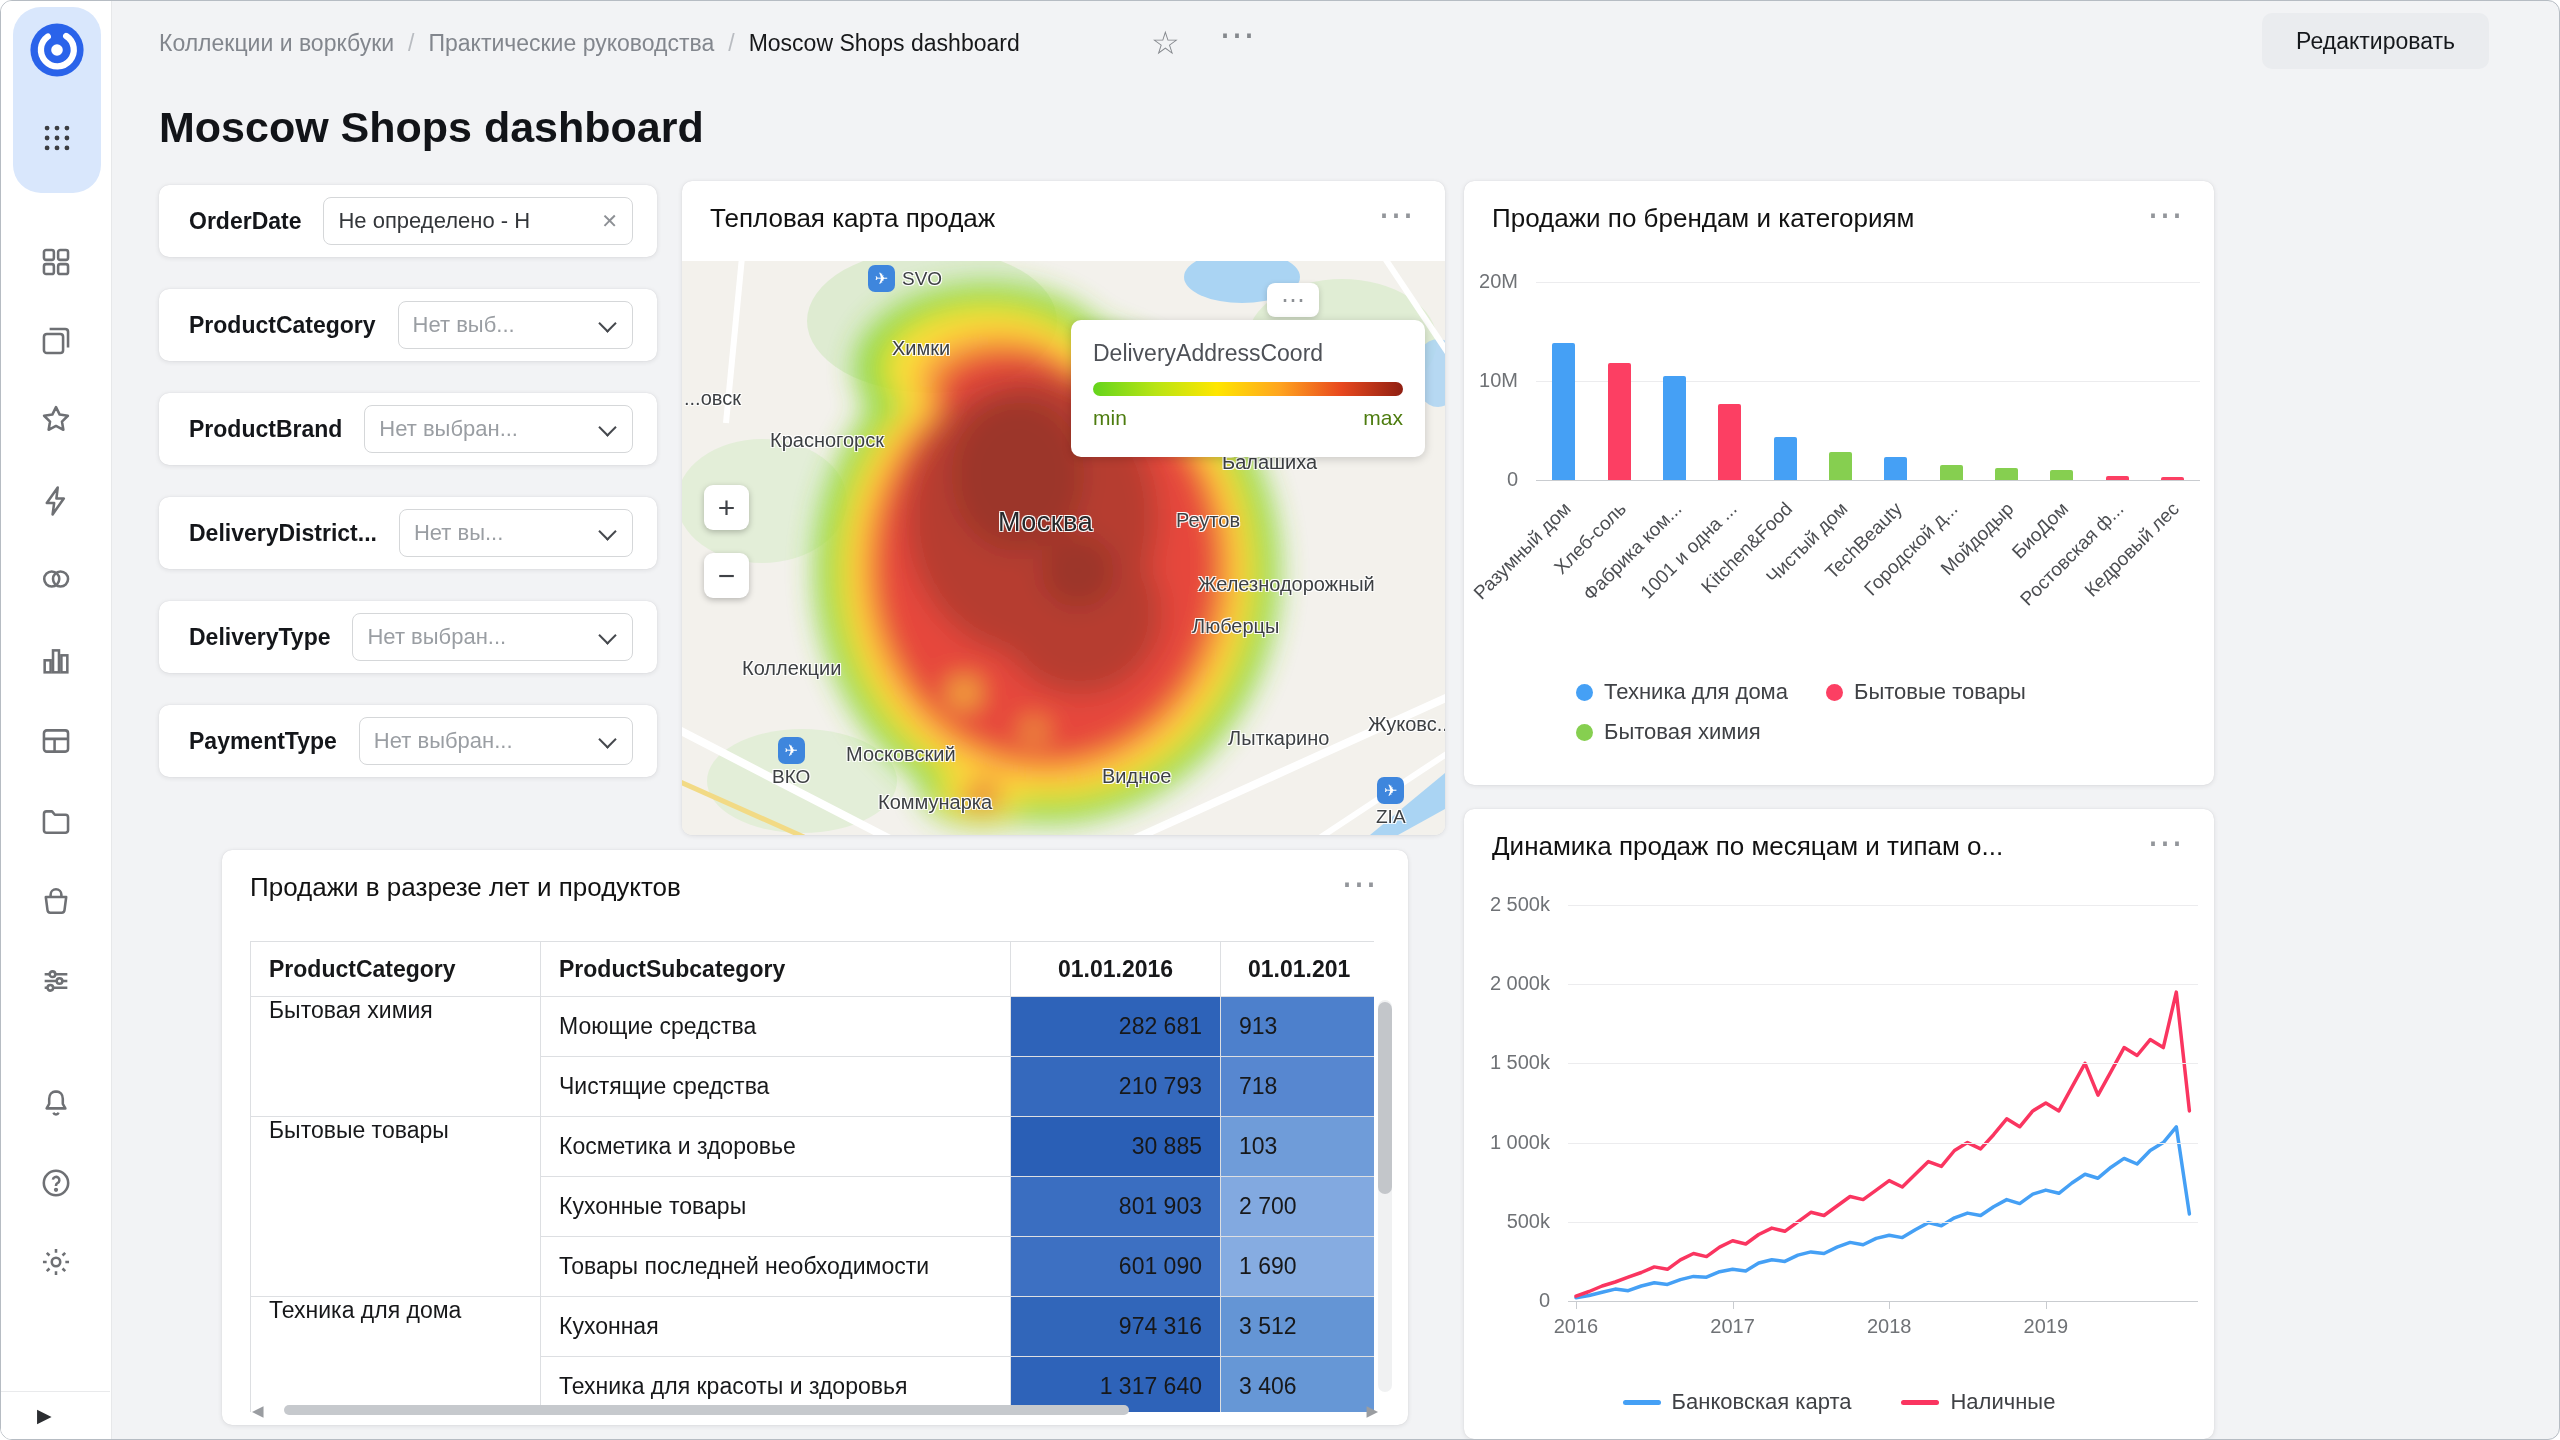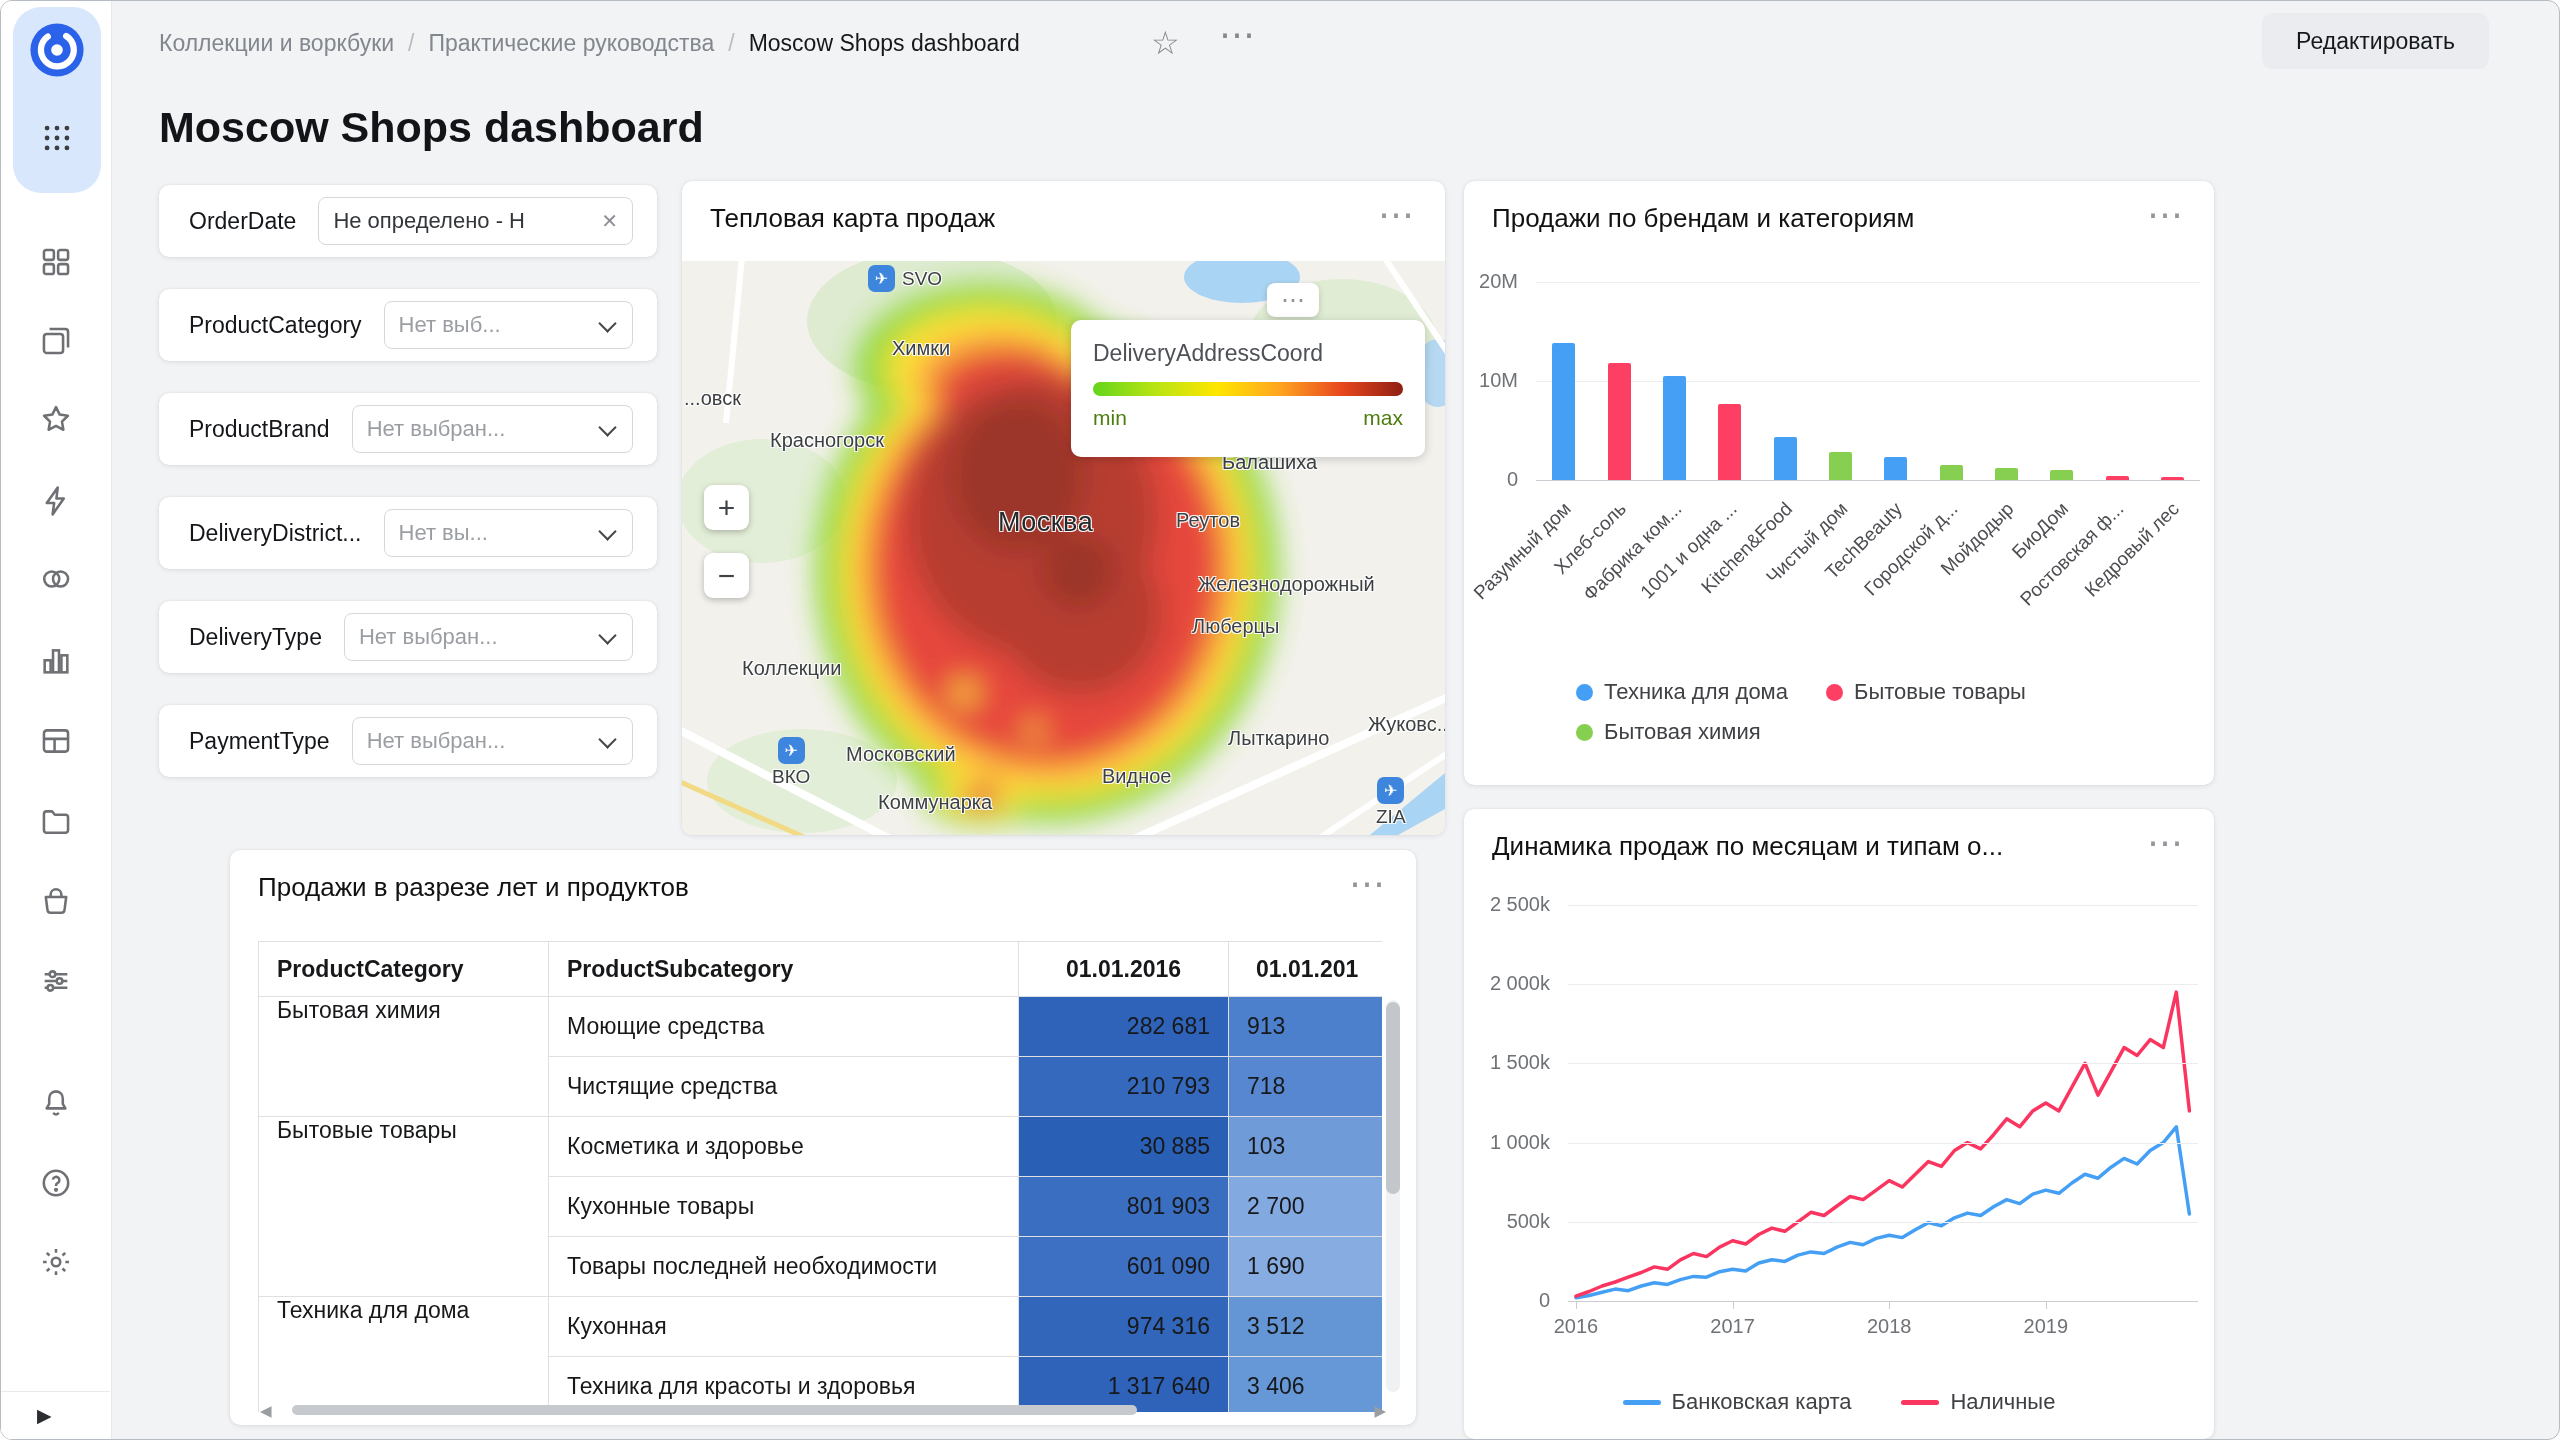--- a/index.html
+++ b/index.html
@@ -28,21 +28,21 @@
   .page-title{position:absolute;left:158px;top:102px;margin:0;font-size:43px;font-weight:600;color:#121418;}
   
   .card{position:absolute;background:#fff;border-radius:10px;box-shadow:0 1px 5px rgba(27,31,38,.10),0 0 1px rgba(27,31,38,.14);}
   .card-title{position:absolute;left:28px;top:22px;margin:0;font-size:26px;font-weight:500;color:#121212;
               max-width:calc(100% - 130px);white-space:nowrap;overflow:hidden;}
   .card-more{position:absolute;right:24px;top:12px;background:none;border:none;font-size:36px;color:#93969b;cursor:pointer;letter-spacing:1px;}
   
   .filters{position:absolute;left:158px;top:184px;width:498px;}
   .filter-card{height:72px;display:flex;align-items:center;background:#fff;border-radius:10px;margin-bottom:32px;
                padding:0 24px 0 30px;box-sizing:border-box;box-shadow:0 1px 5px rgba(27,31,38,.10),0 0 1px rgba(27,31,38,.14);}
-  .filter-label{font-size:23px;font-weight:400;color:#14161a;white-space:nowrap;}
+  .filter-label{font-size:23px;font-weight:700;color:#14161a;white-space:nowrap;}
   .filter-chip,.filter-select{flex:1;margin-left:22px;height:48px;border:1px solid #d5d7d9;border-radius:8px;
                display:flex;align-items:center;padding:0 14px;box-sizing:border-box;gap:10px;overflow:hidden;cursor:pointer;background:#fff;min-width:0;}
   .chip-text{font-size:22px;color:#33363a;white-space:nowrap;overflow:hidden;flex:1;}
   .chip-x{font-size:20px;color:#8d9095;margin-left:auto;}
   .ph{font-size:22px;color:#9a9ea3;white-space:nowrap;overflow:hidden;flex:1;}
   .chev{width:11px;height:11px;border-right:2.2px solid #45484d;border-bottom:2.2px solid #45484d;
         transform:rotate(45deg);margin:-4px 4px 0 auto;flex:none;}
   
   .map-card{left:681px;top:180px;width:763px;height:654px;}
   .map{position:absolute;left:0;right:0;top:80px;bottom:0;background:#f3f1ec;overflow:hidden;border-radius:0 0 10px 10px;}
@@ -86,21 +86,21 @@
   .line-card{left:1463px;top:808px;width:750px;height:630px;}
   .line-ylabels{position:absolute;left:0;top:96px;width:94px;height:400px;}
   .line-ylabels .ytick{position:absolute;left:0;width:86px;text-align:right;font-size:20px;color:#6f7276;white-space:nowrap;}
   .line-plot{position:absolute;left:104px;top:96px;width:630px;height:396px;}
   .tickmark{position:absolute;top:396px;width:1px;height:8px;background:#c9ccd0;}
   .line-xlabels{position:absolute;left:104px;top:506px;width:630px;height:26px;}
   .xtick{position:absolute;top:0;transform:translateX(-50%);font-size:20px;color:#6f7276;}
   .line-legend{position:absolute;left:0;right:0;top:580px;display:flex;justify-content:center;gap:50px;}
   .swatch{width:38px;height:5px;border-radius:3px;}
   
-  .table-card{left:229px;top:849px;width:1186px;height:575px;}
+  .table-card{left:221px;top:849px;width:1186px;height:575px;}
   #table-scroll{position:absolute;left:28px;top:91px;width:1124px;height:471px;overflow:hidden;}
   table.sales{border-collapse:collapse;table-layout:fixed;width:1180px;background:#fff;}
   table.sales th,table.sales td{border:1px solid #dddfe2;font-size:23px;color:#17181a;}
   table.sales th{height:54px;font-weight:700;text-align:left;padding:0 18px;}
   table.sales th.col3{text-align:center;}
   table.sales th.col4{padding-left:27px;}
   table.sales td{height:59px;padding:0 18px;}
   td.cat{vertical-align:top;padding-top:15px;}
   td.val{text-align:right;color:#fff;padding-right:16px;}
   td.val2{text-align:left;color:#fff;padding-left:45px;}

